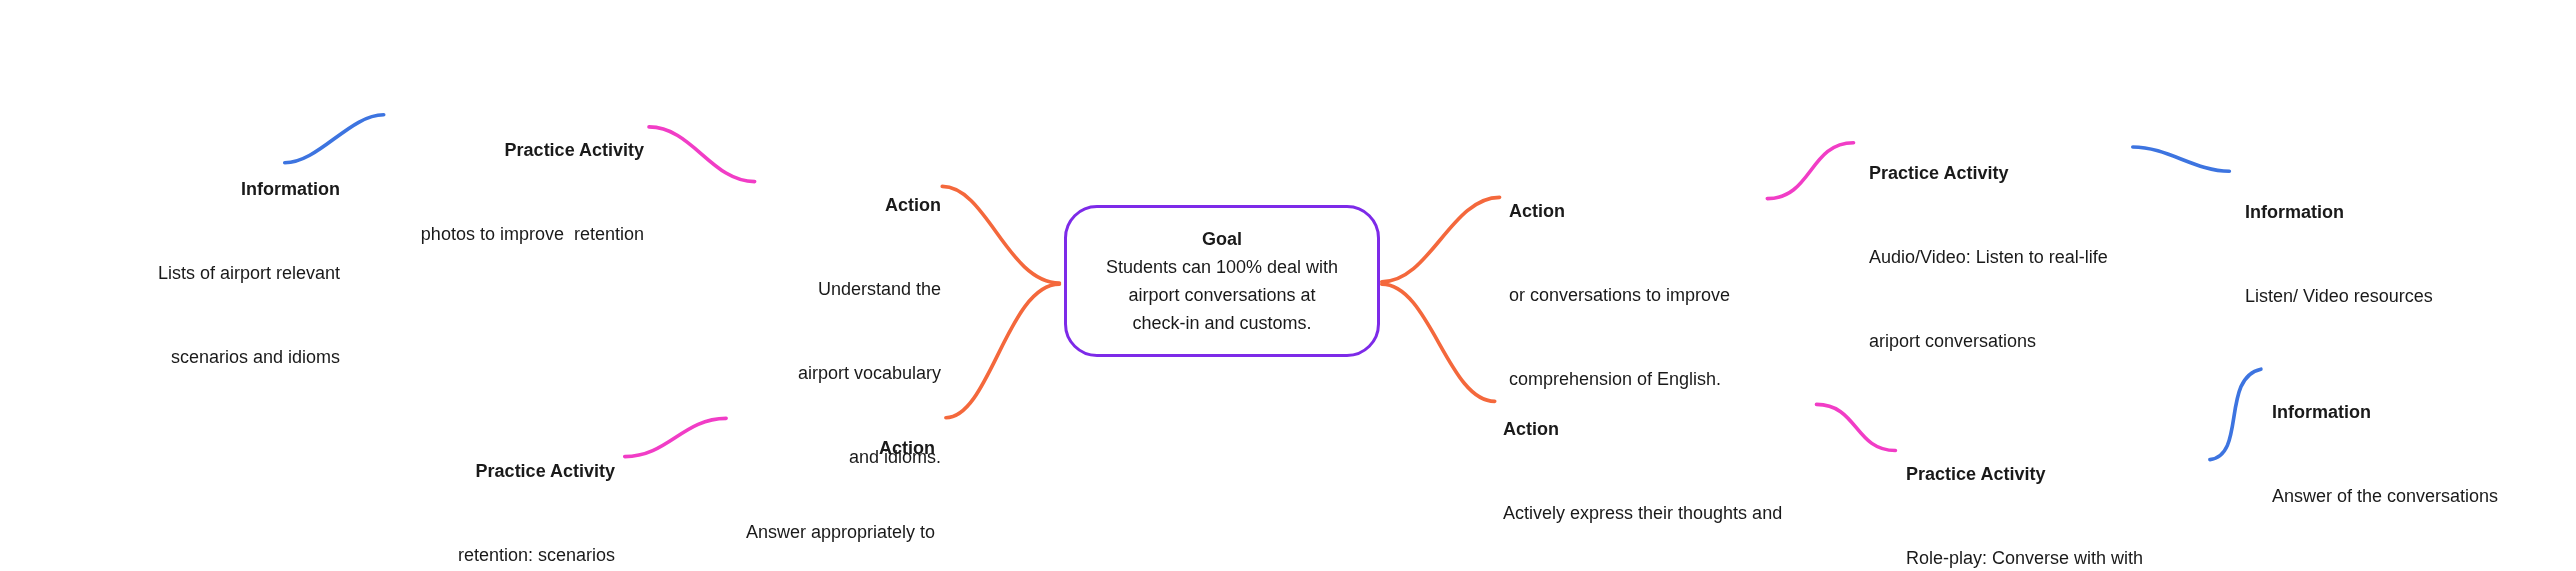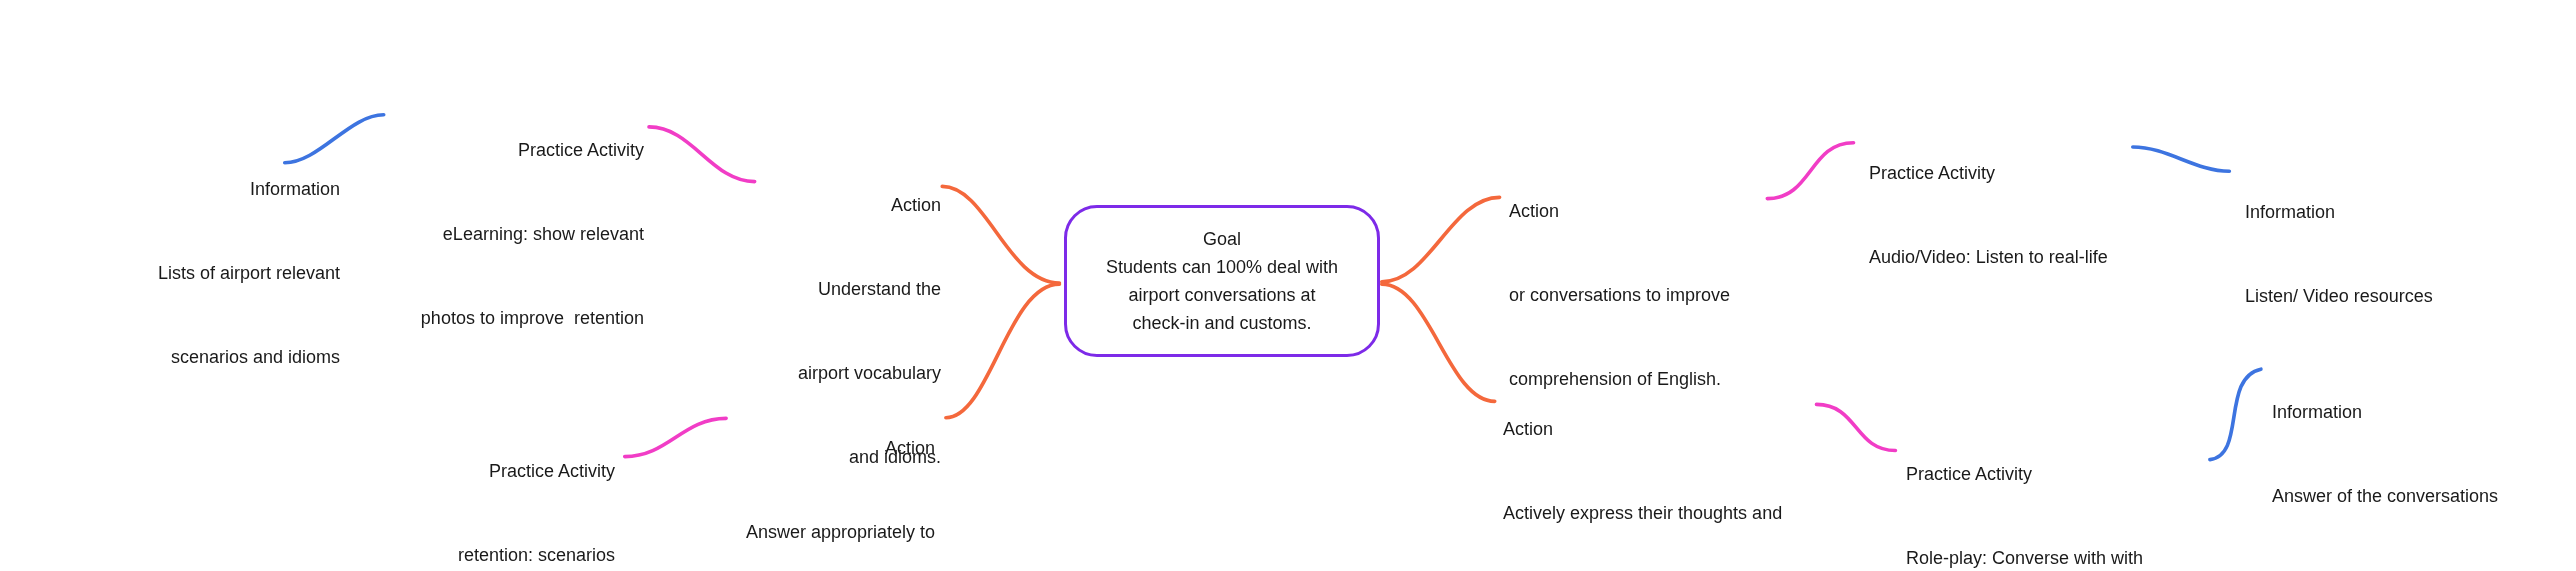--- a/index.html
+++ b/index.html
@@ -31,21 +31,21 @@
   .branch-action      { stroke: var(--action_branch, #F4683C); }
   .branch-practice    { stroke: var(--practice_branch, #F13DC6); }
   .branch-information { stroke: var(--information_branch, #3D74E0); }
 
   .node {
     position: absolute;
     font-size: 18px;
     line-height: 28px;
     white-space: pre;
   }
-  .node .title { font-weight: 400; }
+  .node .title { font-weight: 700; }
   .node .line  { font-weight: 400; }
   .align-right { text-align: right; }
   .align-left  { text-align: left; }
 
   
   #goal-node {
     position: absolute;
     left: 1064px;
     top: 205px;
     width: 316px;
@@ -54,21 +54,21 @@
     border-radius: 33px;
     background: #ffffff;
     box-sizing: border-box;
     display: flex;
     flex-direction: column;
     justify-content: center;
     text-align: center;
     font-size: 18px;
     line-height: 28px;
   }
-  #goal-node .title { font-weight: 400; }
+  #goal-node .title { font-weight: 700; }
 
   
   #left-info-top      { top: 119px; right: 2236px; }
   #left-pa-top        { top: 80px; right: 1932px; }
   #left-action-top    { top: 135px; right: 1635px; }
   #left-pa-bottom     { top: 401px; right: 1961px; }
   #left-action-bottom { top: 378px; right: 1641px; }
   #right-action-top   { top: 141px; left: 1509px; }
   #right-pa-top       { top: 103px; left: 1869px; }
   #right-info-top     { top: 142px; left: 2245px; }
@@ -106,21 +106,20 @@
   </div>
 
   <div id="left-info-top" class="node align-right">
     <div class="title">Information</div>
     <div class="line">Lists of airport relevant</div>
     <div class="line">scenarios and idioms</div>
   </div>
 
   <div id="left-pa-top" class="node align-right">
     <div class="title">Practice Activity</div>
-    <div class="line">eLearning: show relevant</div>
     <div class="line">photos to improve  retention</div>
   </div>
 
   <div id="left-action-top" class="node align-right">
     <div class="title">Action</div>
     <div class="line">Understand the</div>
     <div class="line">airport vocabulary</div>
     <div class="line">and idioms.</div>
   </div>
 
@@ -139,20 +138,21 @@
 
   <div id="right-action-top" class="node align-left">
     <div class="title">Action</div>
     <div class="line">or conversations to improve</div>
     <div class="line">comprehension of English.</div>
   </div>
 
   <div id="right-pa-top" class="node align-left">
     <div class="title">Practice Activity</div>
     <div class="line">Audio/Video: Listen to real-life</div>
+    <div class="line">ariport conversations</div>
   </div>
 
   <div id="right-info-top" class="node align-left">
     <div class="title">Information</div>
     <div class="line">Listen/ Video resources</div>
   </div>
 
   <div id="right-action-bottom" class="node align-left">
     <div class="title">Action</div>
     <div class="line">Actively express their thoughts and</div>

